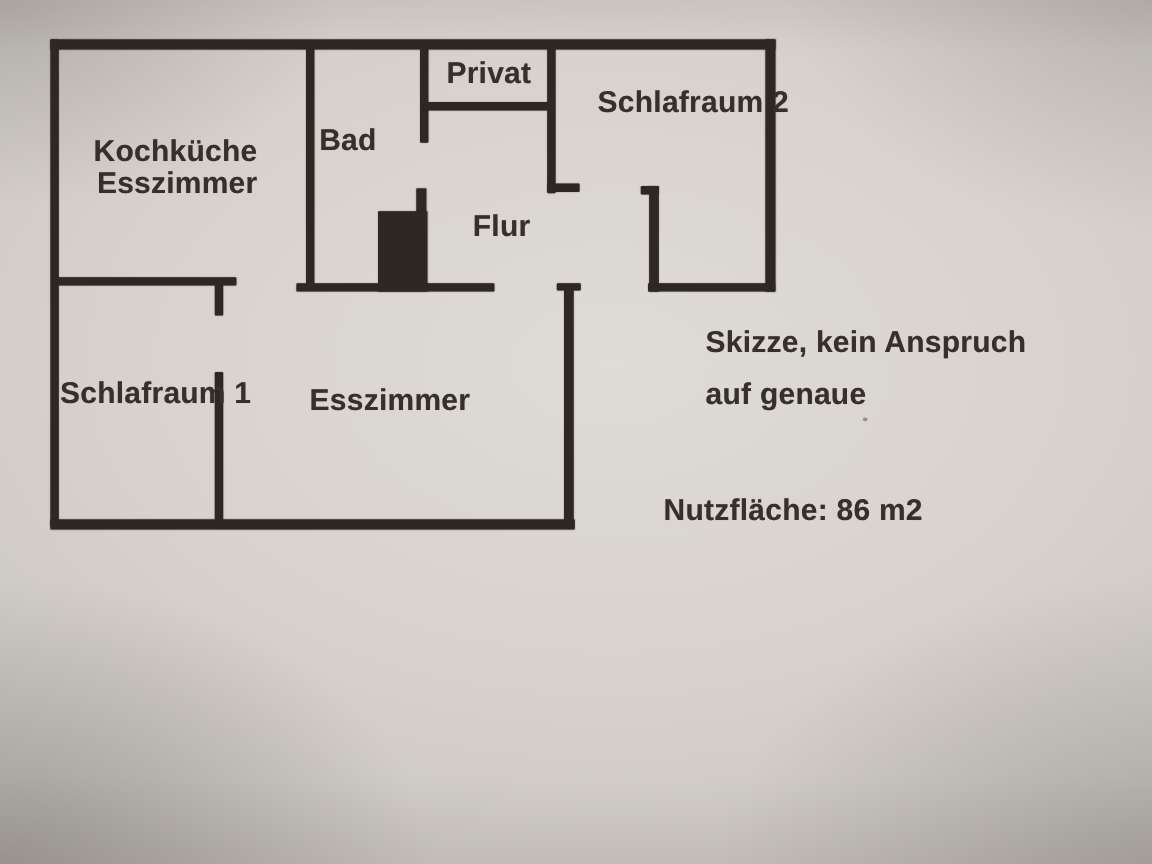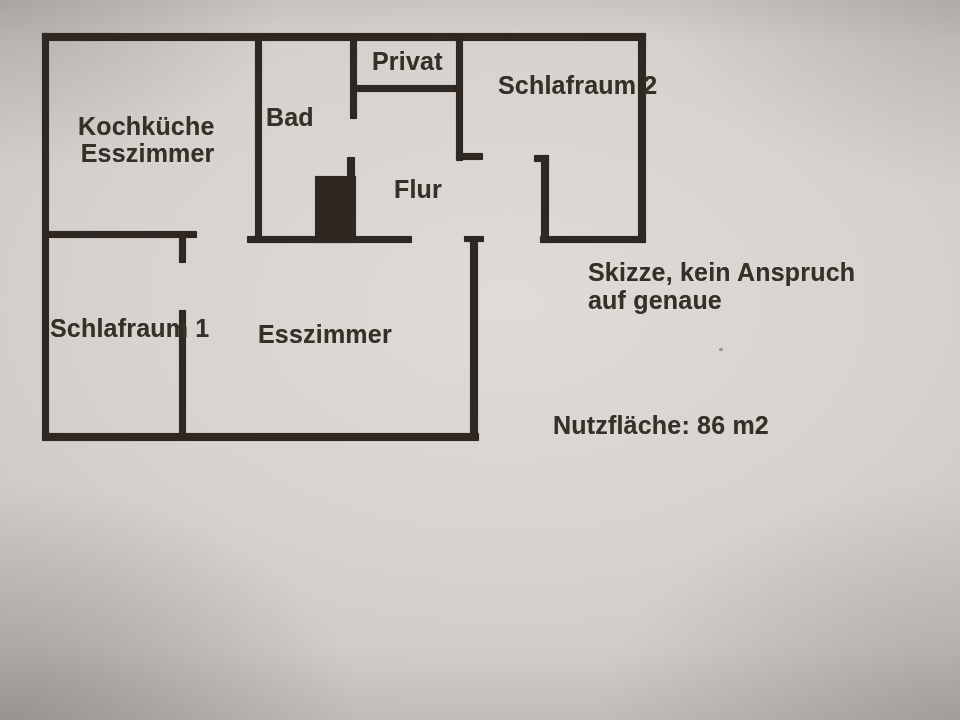--- a/index.html
+++ b/index.html
@@ -92,22 +92,22 @@
       <div>Kochküche</div>
       <div>Esszimmer</div>
     </div>
     <div class="room-label" style="left:266px; top:103px;">Bad</div>
     <div class="room-label" style="left:372px; top:47px;">Privat</div>
     <div class="room-label" style="left:498px; top:71px;">Schlafraum 2</div>
     <div class="room-label" style="left:394px; top:175px;">Flur</div>
     <div class="room-label" style="left:50px;  top:314px;">Schlafraum 1</div>
     <div class="room-label" style="left:258px; top:320px;">Esszimmer</div>
 
-    <div class="note-block" style="position:absolute; left:588px; top:258px;">
+    <div class="note-block" style="position:absolute; left:588px; top:271px;">
       <div class="note-line" style="position:static;">Skizze, kein Anspruch</div>
-      <div class="note-line" style="position:static;">auf genaue</div>
+      <div class="note-line" style="position:static;margin-top:16px;">auf genaue</div>
     </div>
 
     <div class="area-label" style="left:553px; top:411px;">Nutzfläche: 86 m2</div>
 
     <div class="speck" style="left:719px; top:348px;"></div>
   </div>
 </div>
 
 </body></html>

